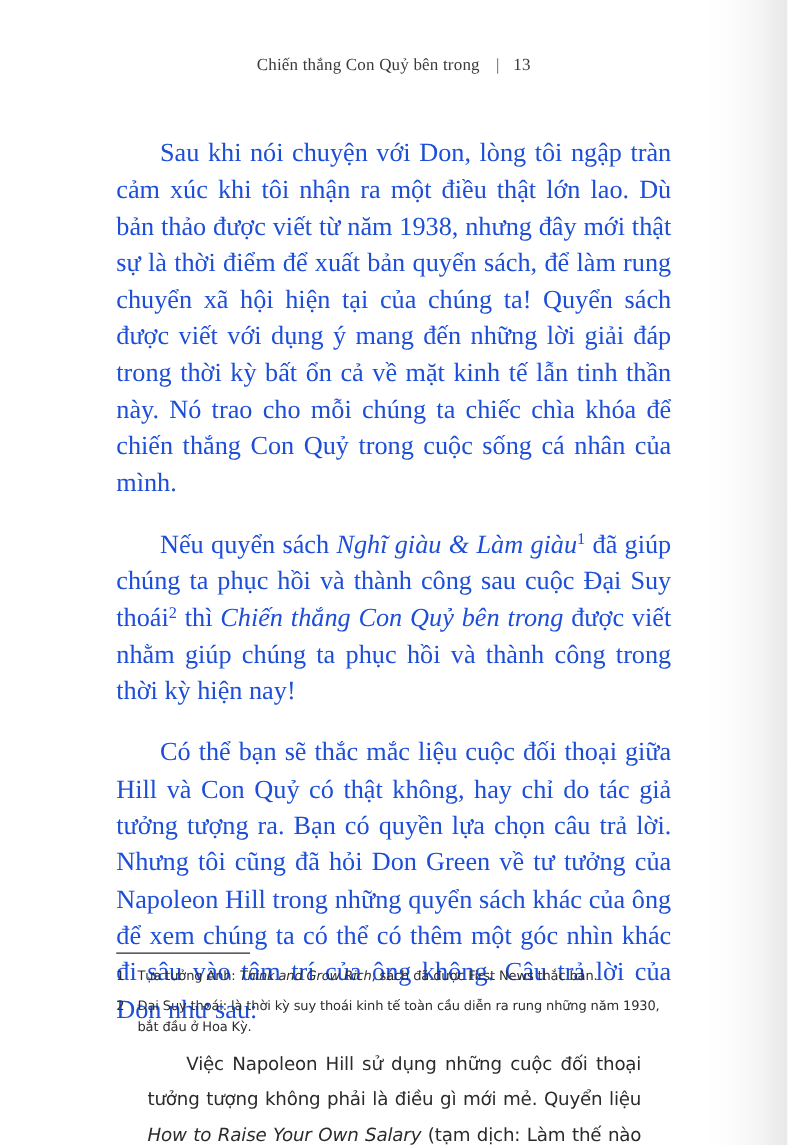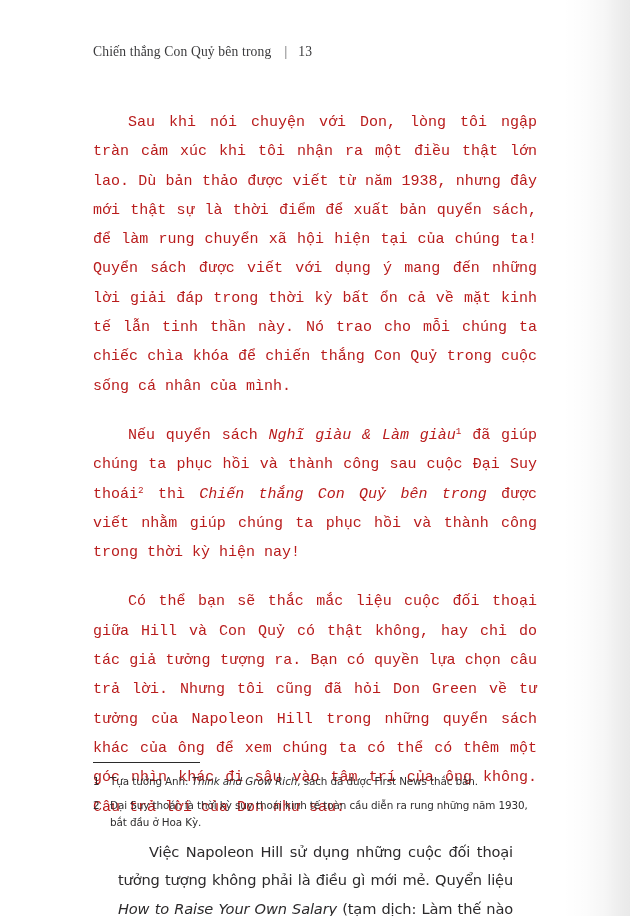--- a/index.html
+++ b/index.html
@@ -38,21 +38,21 @@
         rgba(0,0,0,0.085) 100%);
     pointer-events: none;
   }
 
   
   #running-head {
     position: absolute;
     left: 93px;
     top: 44px;
     width: 444px;
-    text-align: left;
+    text-align: center;
     font-size: 13.6px;
     letter-spacing: 0.15px;
     color: #3a3a3c;
     white-space: nowrap;
   }
   #running-head .rh-title { }
   #running-head .rh-sep {
     display: inline-block;
     padding: 0 11px 0 13px;
     color: #5a5a5c;
@@ -64,26 +64,25 @@
     position: absolute;
     left: 93px;
     top: 108px;
     width: 444px;
   }
 
   p.body-par {
     margin: 0 0 0 0;
     text-align: justify;
     text-justify: inter-word;
-    font-size: 15px;
+    font-size: 21px;
     line-height: 29.3px;
     text-indent: 35px;
-    color: #b91c1c;
+    color: #1d4ed8;
     hyphens: none;
-    font-family: Liberation Mono, monospace;
   }
   p.body-par + p.body-par {
     margin-top: 20px;
   }
 
   em { font-style: italic; }
   sup {
     font-size: 0.62em;
     vertical-align: 0.52em;
     line-height: 0;

